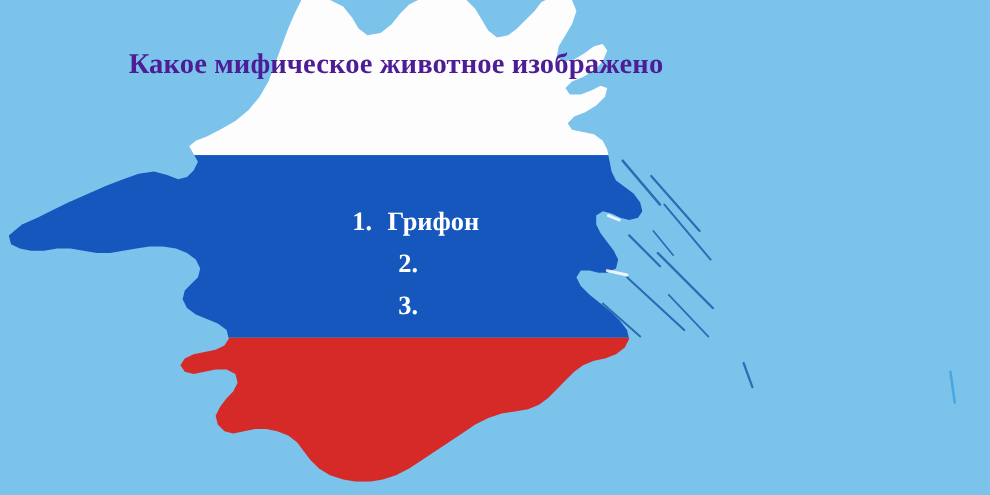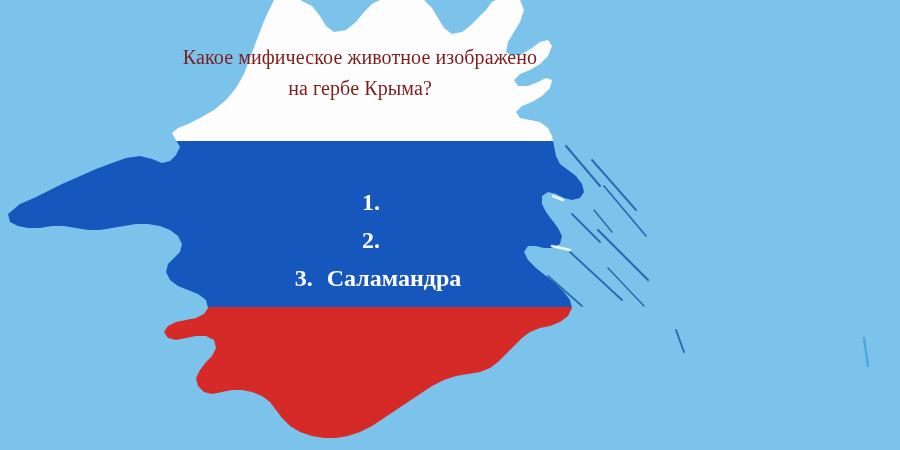--- a/index.html
+++ b/index.html
@@ -34,23 +34,23 @@
     position: absolute;
     left: 0;
     top: 42px;
     width: 720px;
     text-align: center;
     z-index: 6;
     pointer-events: none;
   }
   .title-line {
     display: block;
-    color: #7f1d1d;
-    font-weight: normal;
-    font-size: 20px;
+    color: #4c1d95;
+    font-weight: bold;
+    font-size: 26px;
     line-height: 31px;
     letter-spacing: 0.1px;
     white-space: nowrap;
   }
   .options {
     position: absolute;
     left: 150px;
     top: 186px;
     width: 440px;
     z-index: 6;
@@ -145,29 +145,28 @@
       <path d="M 548,276 L 582,306" stroke-width="1.8"></path>
       <path d="M 676,330 L 684,352" stroke-width="2"></path>
       <path d="M 864,338 L 868,366" stroke-width="2.4" stroke="#3FA4E0"></path>
       <path d="M 553,196 L 563,200" stroke-width="2.6" stroke="#FFFFFF"></path>
       <path d="M 552,246 L 570,250" stroke-width="2.6" stroke="#FFFFFF"></path>
     </g>
   </svg>
 
   <div class="title-block">
     <span class="title-line">Какое мифическое животное изображено</span>
-    <span class="title-line">на гербе Крыма?</span>
   </div>
 
   <div class="options">
     <div class="option-row">
       <span class="option-num">1.</span>
+      <span class="option-label">Грифон</span>
     </div>
     <div class="option-row">
       <span class="option-num">2.</span>
     </div>
     <div class="option-row">
       <span class="option-num">3.</span>
-      <span class="option-label">Саламандра</span>
     </div>
   </div>
 
 </div>
 
 </body></html>

